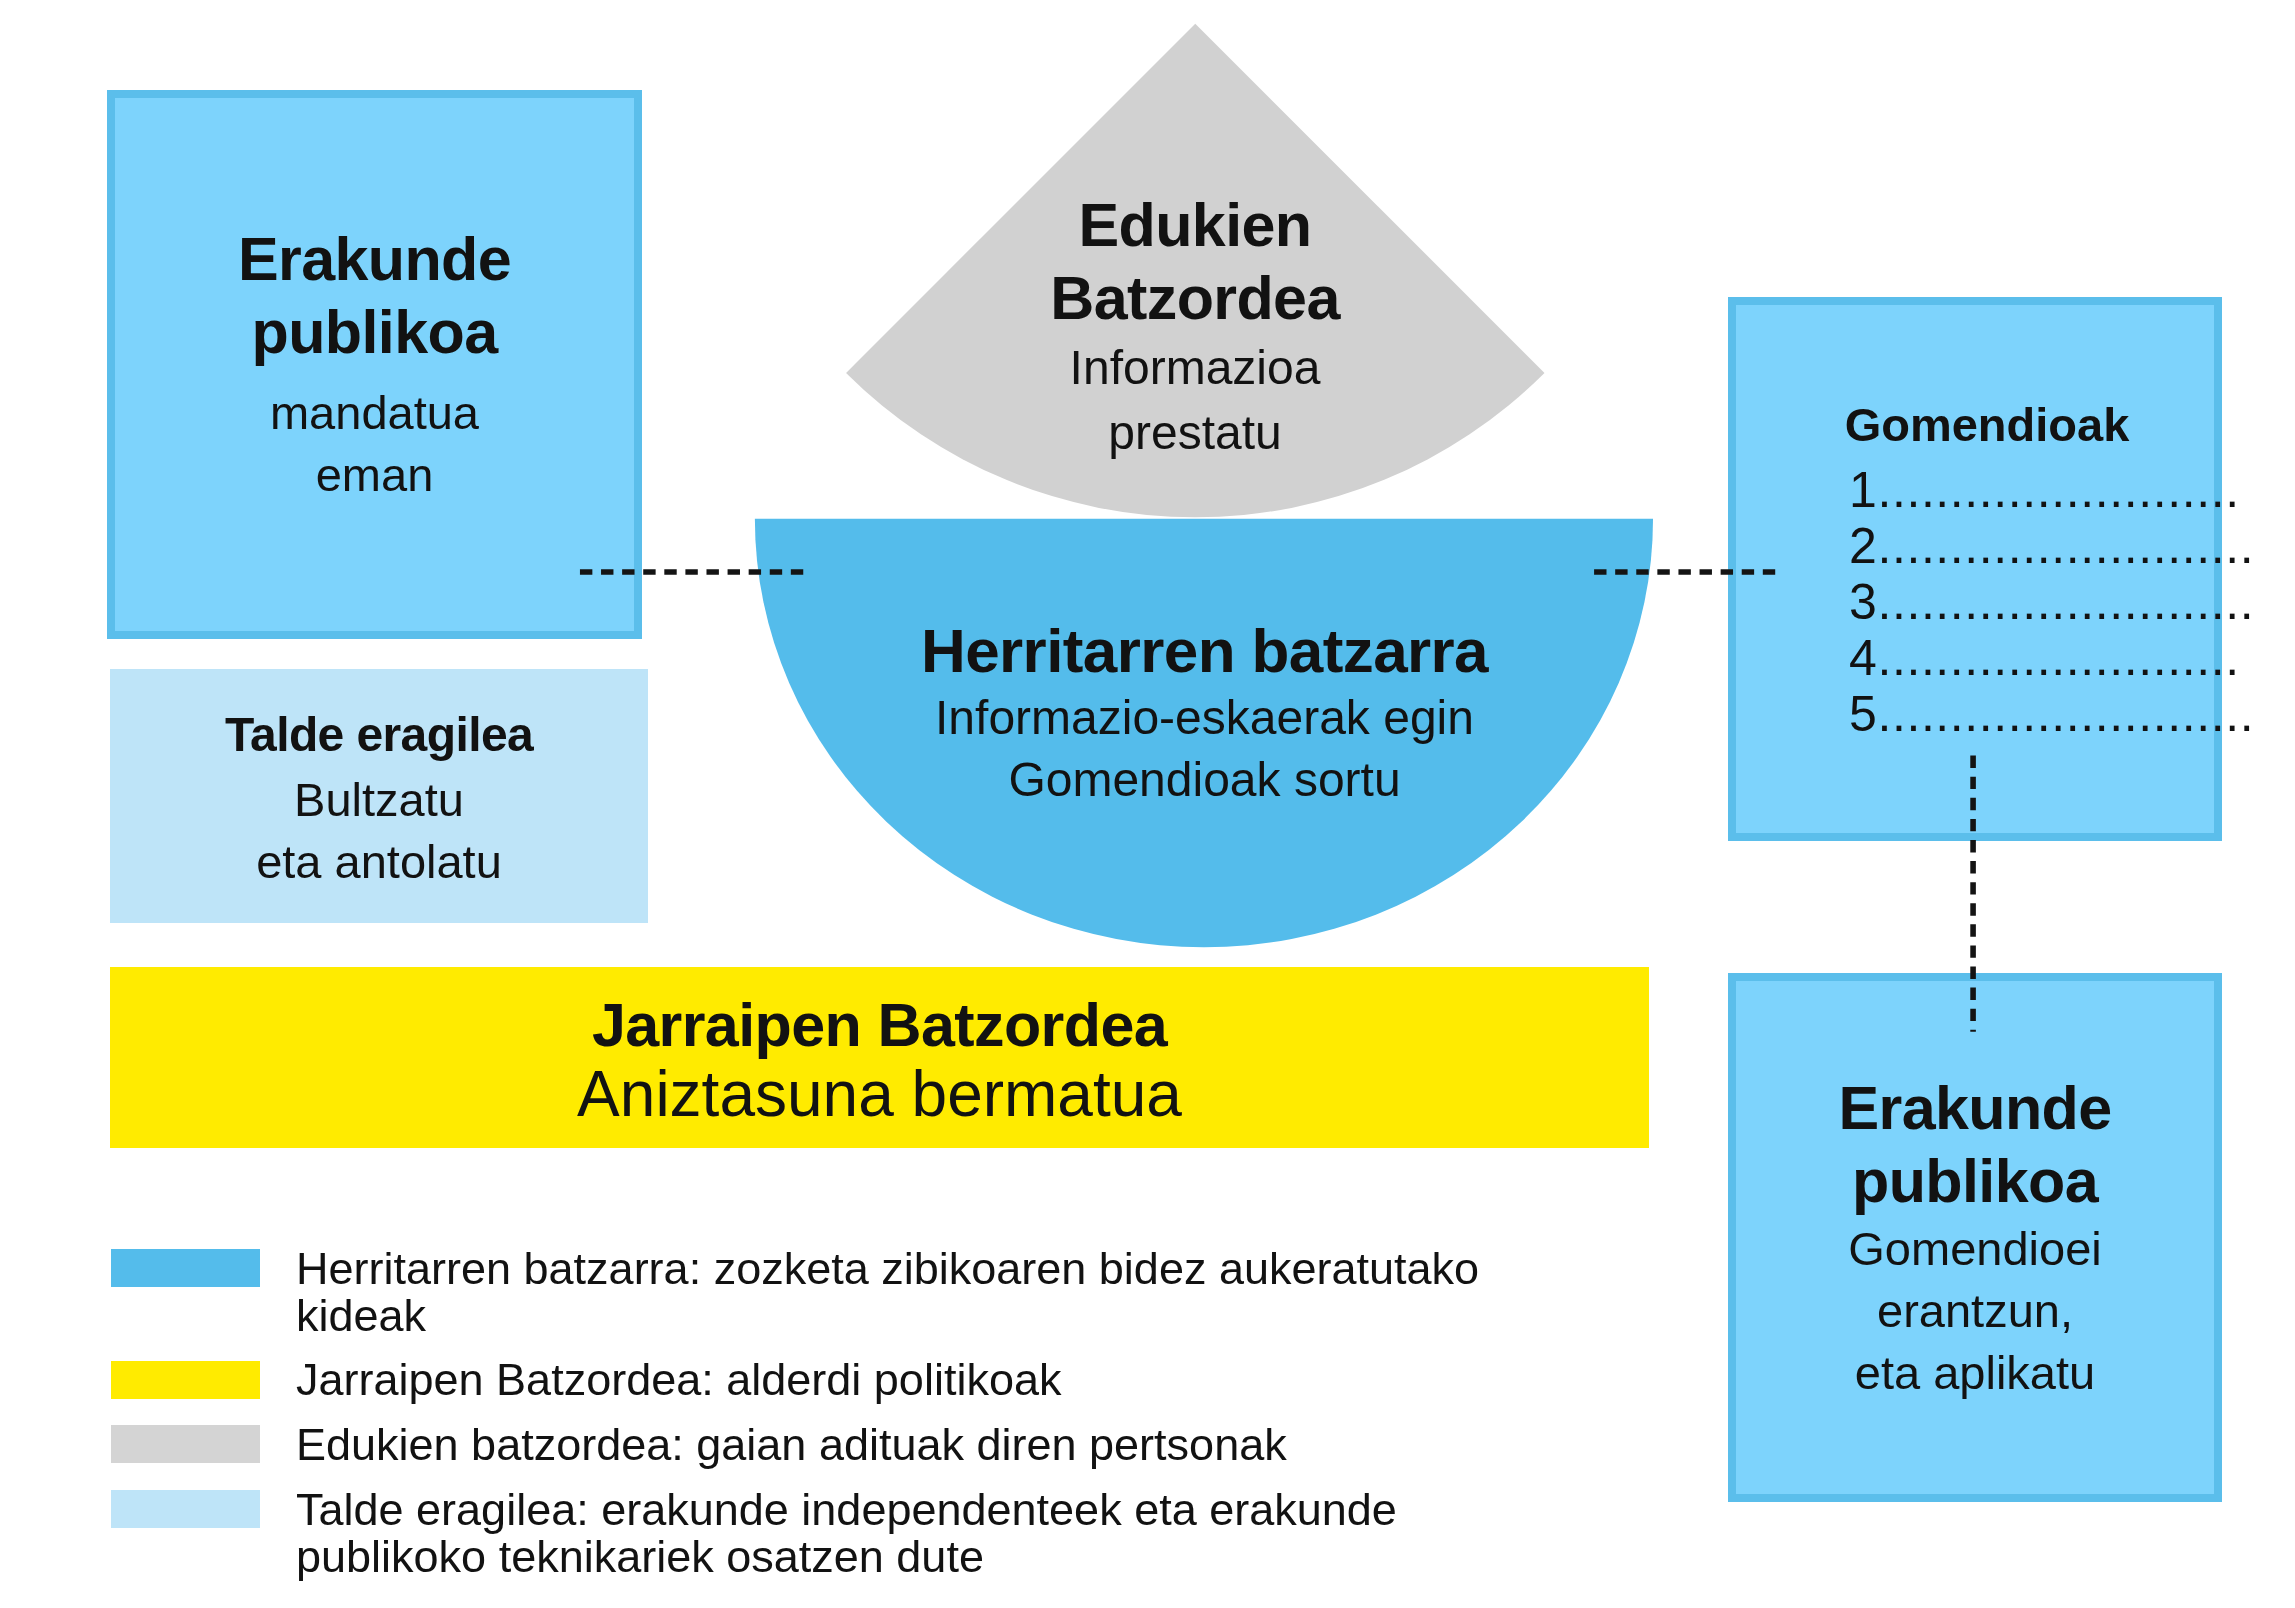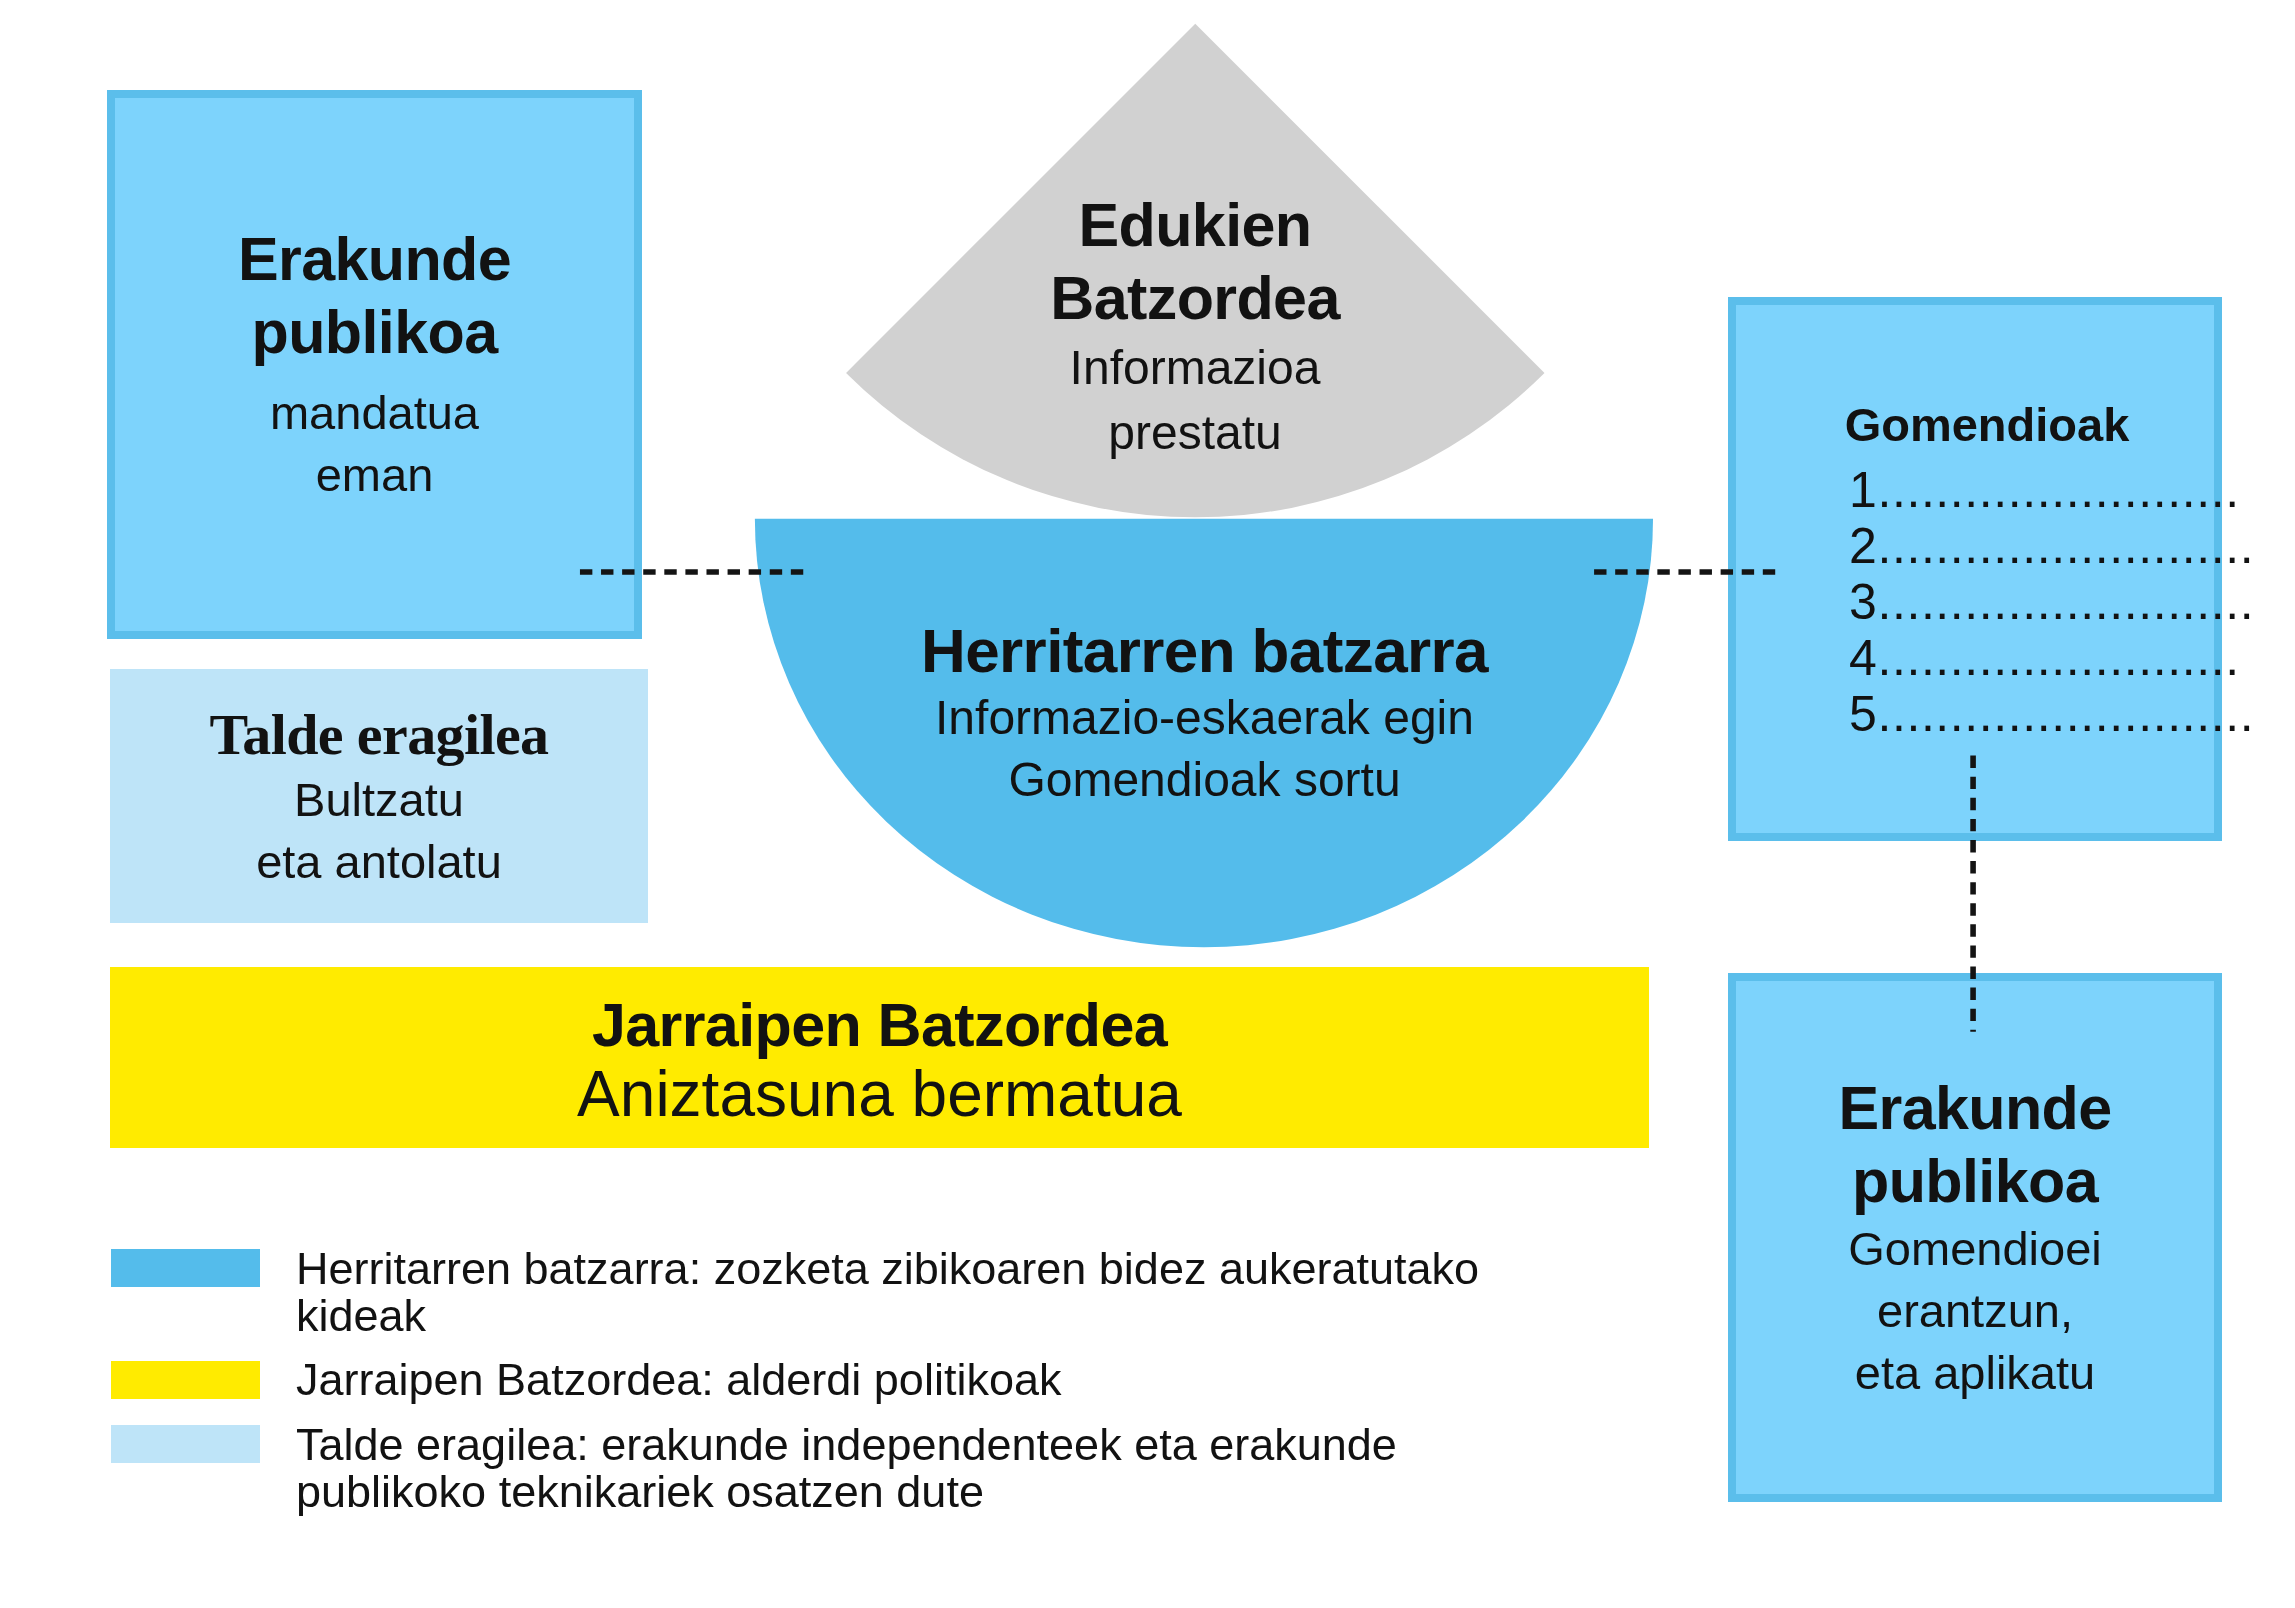--- a/index.html
+++ b/index.html
@@ -11,21 +11,21 @@
   .dash{stroke:#141414;stroke-width:9;stroke-dasharray:20 14;fill:none;}
 
   .abs{position:absolute;box-sizing:border-box;}
   .center-txt{text-align:center;}
 
   
   .outline-box{background:#7dd3fc;border:8.7px solid #5BBEEB;display:flex;flex-direction:column;
                align-items:center;justify-content:center;text-align:center;}
 
   .t-big{font-size:61px;line-height:73px;font-weight:700;letter-spacing:-0.6px;}
-  .t-med{font-size:58px;line-height:69px;font-weight:700;letter-spacing:-0.6px;font-family:Liberation Serif, serif;}
+  .t-med{font-size:48px;line-height:69px;font-weight:700;letter-spacing:-0.6px;}
   .b-txt{font-size:47px;line-height:62px;font-weight:400;}
 
   
   #mandate-box{left:107px;top:90px;width:535px;height:549px;}
   #mandate-box .gap{height:13.6px;}
 
   
   #steering-box{left:110px;top:669px;width:538px;height:254px;display:flex;flex-direction:column;
                 align-items:center;justify-content:center;text-align:center;}
 
@@ -123,20 +123,24 @@
   <div class="abs" id="legend">
     <div class="legend-row">
       <div class="legend-swatch" style="background-color: rgb(84, 188, 235);"></div>
       <div class="legend-label">Herritarren batzarra: zozketa zibikoaren bidez aukeratutako kideak</div>
     </div>
     <div class="legend-row">
       <div class="legend-swatch" style="background-color: rgb(255, 235, 0);"></div>
       <div class="legend-label">Jarraipen Batzordea: alderdi politikoak</div>
     </div>
     <div class="legend-row">
+      <div class="legend-swatch" style="background-color: rgb(212, 212, 212);"></div>
+      <div class="legend-label">Edukien batzordea: gaian adituak diren pertsonak</div>
+    </div>
+    <div class="legend-row">
       <div class="legend-swatch" style="background-color: rgb(190, 228, 248);"></div>
       <div class="legend-label">Talde eragilea: erakunde independenteek eta erakunde publikoko teknikariek osatzen dute</div>
     </div>
   </div>
 
   <svg class="layer" width="2295" height="1608" viewBox="0 0 3700 2592">
     <line class="dash" x1="935" y1="922" x2="1302" y2="922"></line>
     <line class="dash" x1="2570" y1="922" x2="2875" y2="922"></line>
     <line class="dash" x1="3181" y1="1218" x2="3181" y2="1663"></line>
   </svg>

